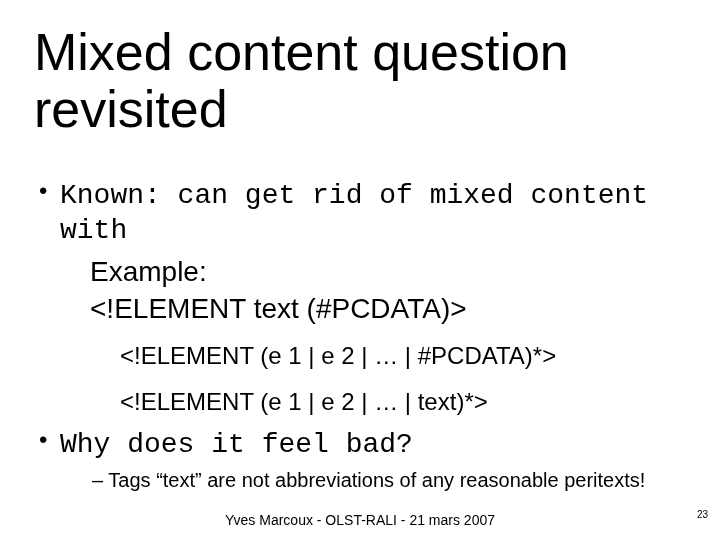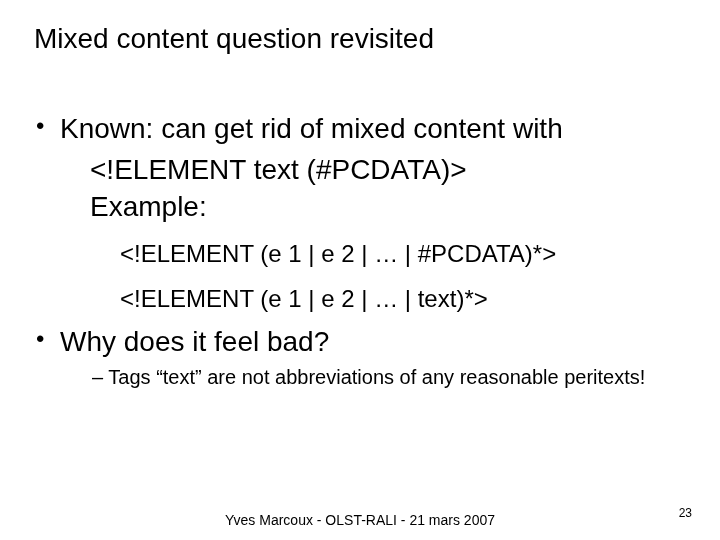--- a/index.html
+++ b/index.html
@@ -13,31 +13,32 @@
     box-sizing: border-box;
   }
   .slide {
     padding: 24px 34px 0 34px;
     box-sizing: border-box;
     width: 100%;
     height: 100%;
     position: relative;
   }
   .title {
-    font-size: 28px;
+    font-size: 52px;
     font-weight: 400;
-    margin: 0 0 56px 0;
+    margin: 0 0 40px 0;
     line-height: 1.1;
   }
   .bullet-l1 {
     font-size: 28px;
     margin: 0 0 6px 0;
     padding-left: 26px;
     position: relative;
     line-height: 1.25;
+    font-family: Liberation Mono, monospace;
   }
   .bullet-l1::before {
     content: "•";
     position: absolute;
     left: 2px;
     top: 0;
     font-size: 24px;
   }
   .indent-l2 {
     font-size: 28px;
@@ -66,34 +67,34 @@
     position: absolute;
     bottom: 12px;
     left: 0;
     width: 100%;
     text-align: center;
     font-size: 14px;
   }
   .footer-right {
     position: absolute;
     bottom: 20px;
-    right: 28px;
-    font-size: 12px;
+    right: 12px;
+    font-size: 10px;
   }
 </style>
 </head>
 <body>
 
 <div class="slide">
 
   <h1 class="title">Mixed content question revisited</h1>
 
   <div class="bullet-l1">Known: can get rid of mixed content with</div>
+  <div class="indent-l2">Example:</div>
   <div class="indent-l2">&lt;!ELEMENT text (#PCDATA)&gt;</div>
-  <div class="indent-l2">Example:</div>
   <div class="indent-l3">&lt;!ELEMENT (e 1 | e 2 | … | #PCDATA)*&gt;</div>
   <div class="indent-l3">&lt;!ELEMENT (e 1 | e 2 | … | text)*&gt;</div>
 
   <div class="bullet-l1" style="margin-top:10px">Why does it feel bad?</div>
   <div class="bullet-l2-dash"><span>Tags “text” are not abbreviations of any reasonable peritexts!</span></div>
 
   <div class="footer-center">Yves Marcoux - OLST-RALI - 21 mars 2007</div>
   <div class="footer-right">23</div>
 
 </div>

